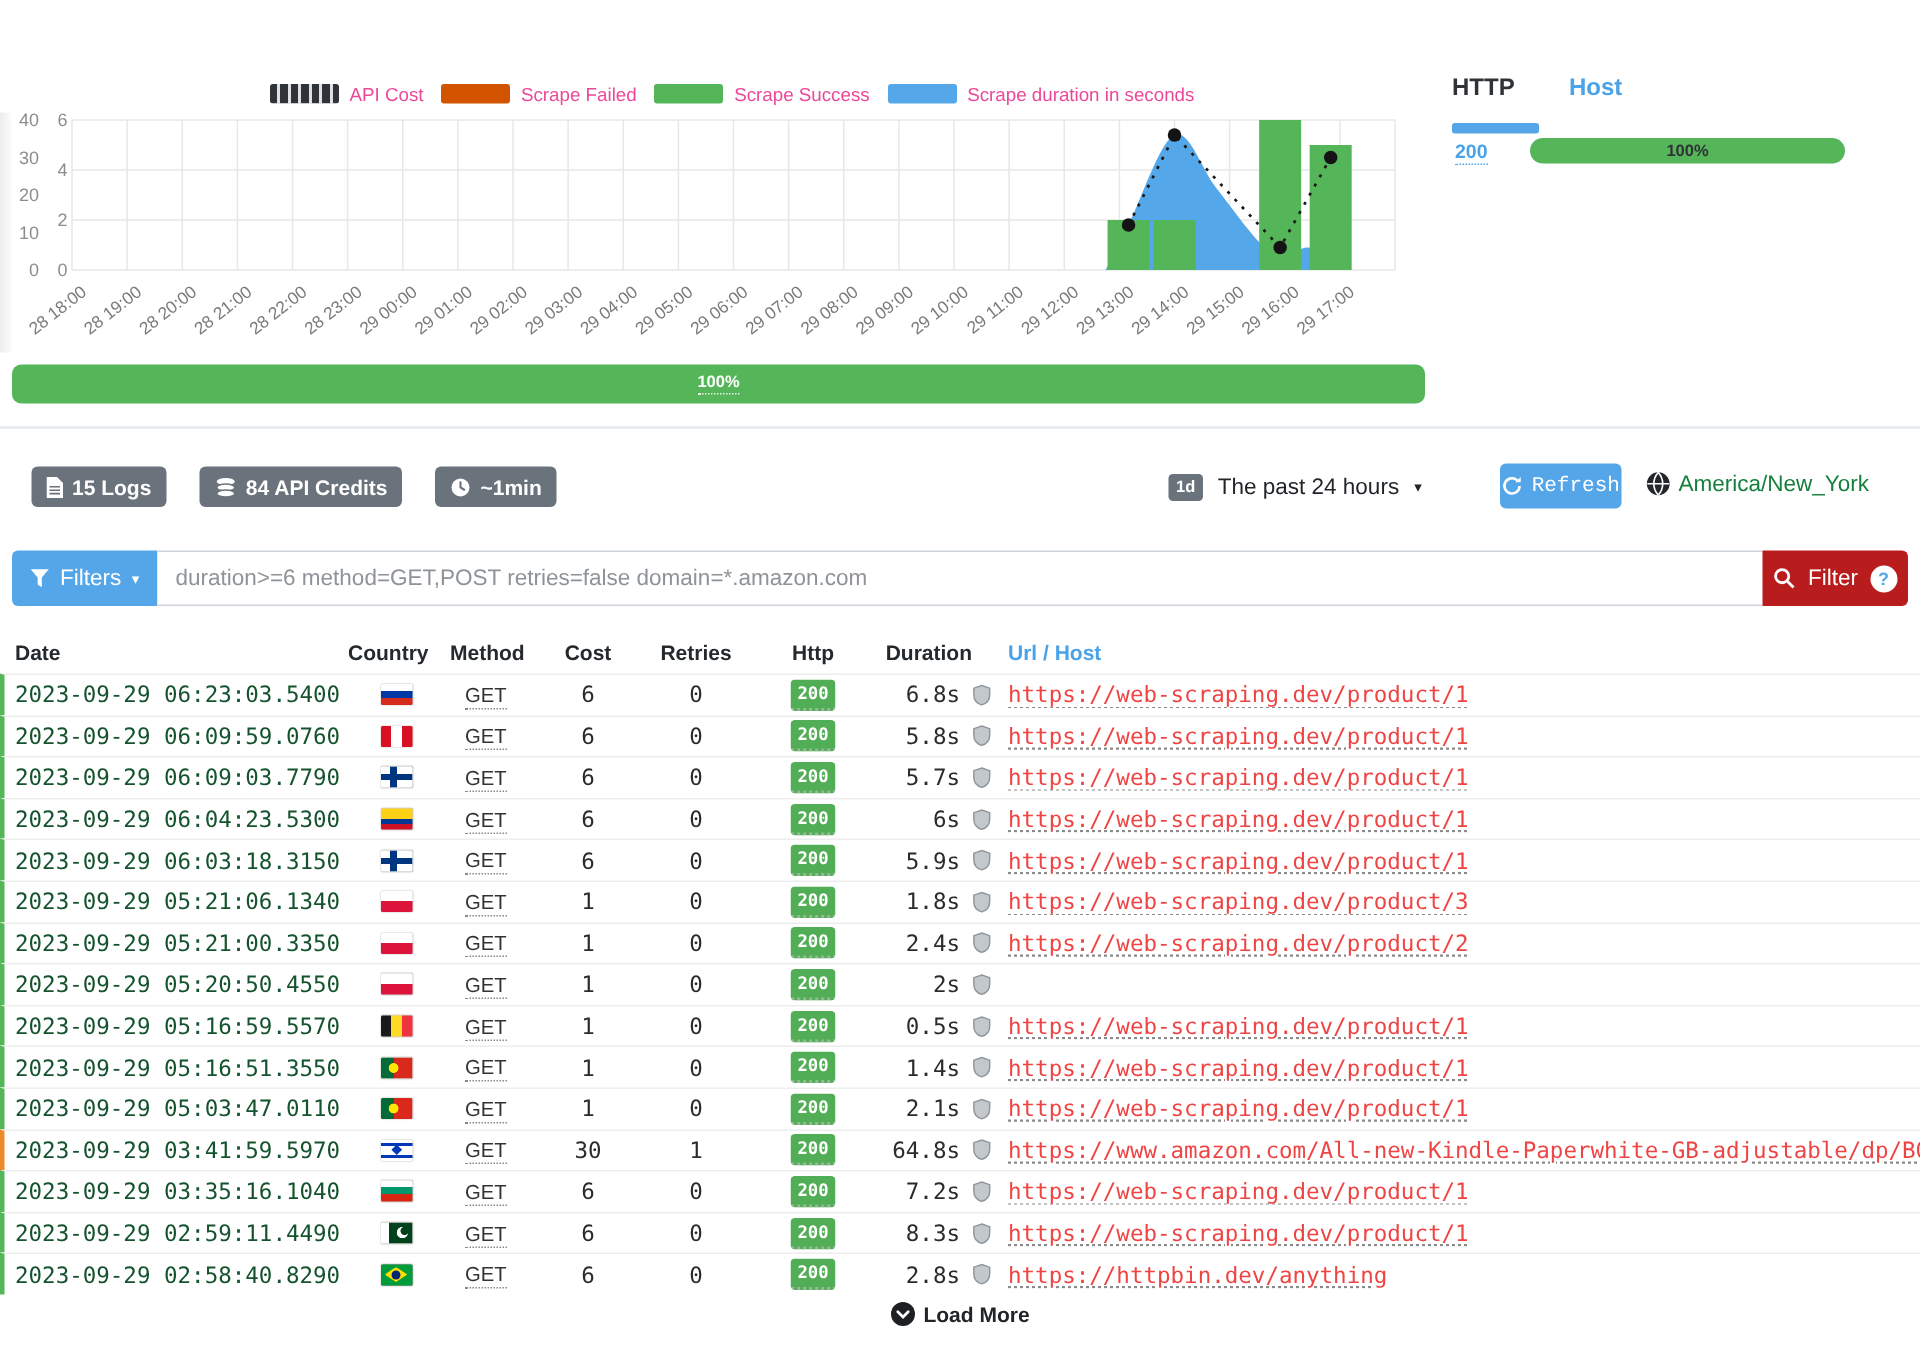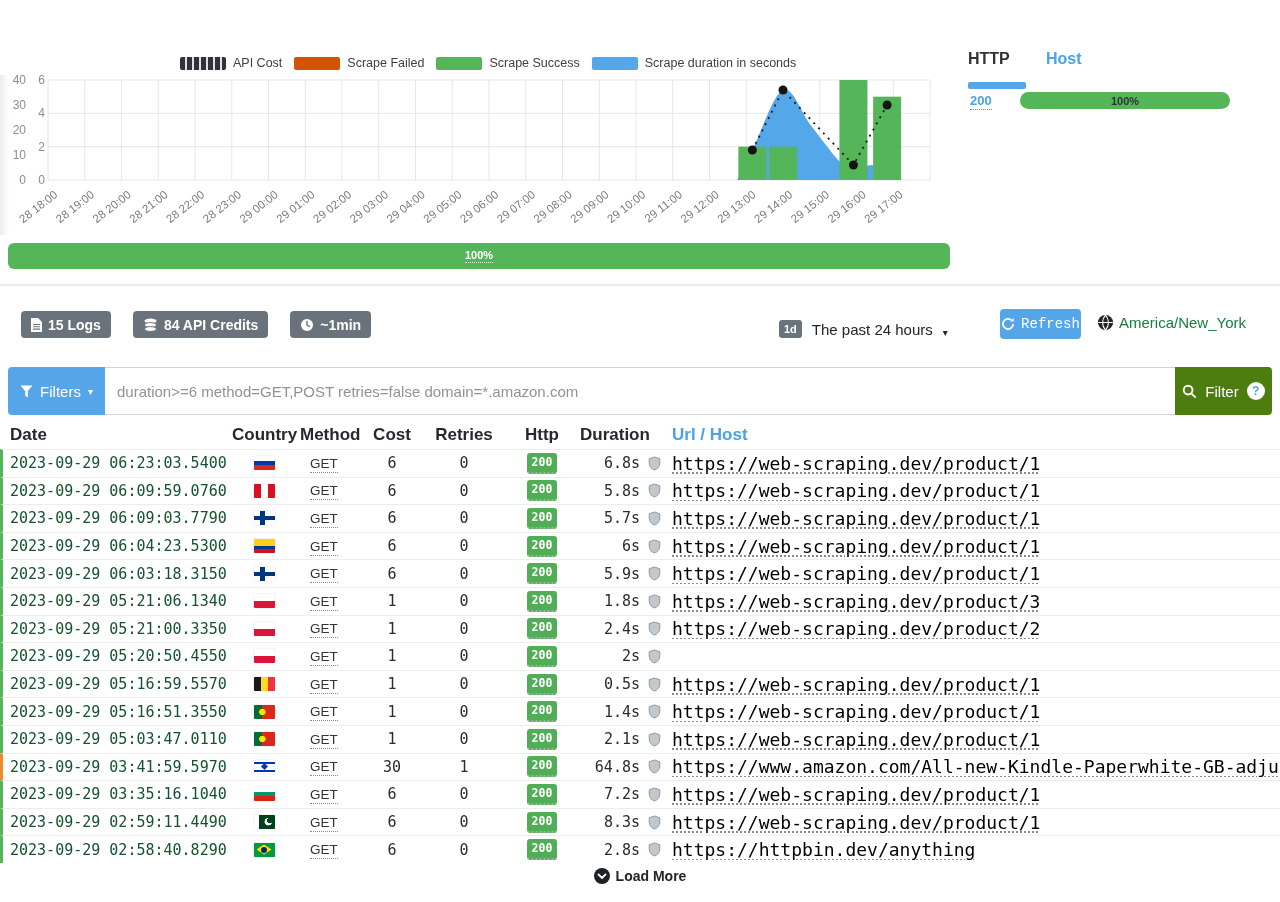--- a/index.html
+++ b/index.html
@@ -3,21 +3,21 @@
 <meta charset="utf-8">
 <style>
   *{box-sizing:border-box;margin:0;padding:0}
   html,body{width:1280px;height:902px;overflow:hidden;background:#fff;
     font-family:"Liberation Sans",sans-serif;color:#212529;position:relative}
   .abs{position:absolute}
   .mono{font-family:"DejaVu Sans Mono",monospace}
 
   
   #legend{left:180px;top:56px;display:flex;gap:12px;align-items:center}
-  .legend-item{display:flex;gap:7px;align-items:center;font-size:12.5px;color:#404040}
+  .legend-item{display:flex;gap:7px;font-size:12.5px;color:#ec4899}
   .sw{width:46px;height:13px;border-radius:2px;flex:none}
   .sw.dashed{background-image:repeating-linear-gradient(90deg,rgba(255,255,255,0) 0 5px,rgba(255,255,255,.85) 5px 7px);background-size:100% 3px;background-repeat:repeat-y;background-position:0 1px, 0 9px}
   #chart-svg{left:0;top:75px}
   .grid{stroke:#e7e7e7;stroke-width:1}
   .ylab{font-size:12px;fill:#8d8d8d;font-family:"Liberation Sans",sans-serif}
   .xlab{font-size:11.5px;fill:#7a7a7a;font-family:"Liberation Sans",sans-serif}
   #edge-fade{left:0;top:75px;width:9px;height:160px;background:linear-gradient(90deg,#ececec,rgba(255,255,255,0))}
 
   #success-bar{left:8px;top:243px;width:942px;height:26px;border-radius:6px;
     display:flex;align-items:center;justify-content:center;color:#fff;font-weight:bold;font-size:11px}
@@ -31,63 +31,63 @@
   #code-link span{border-bottom:1px dotted;padding-bottom:1px}
   #code-bar{left:1020px;top:92px;width:210px;height:17px;border-radius:9px;
     display:flex;align-items:center;justify-content:center;font-size:11px;font-weight:bold;color:#2f3337}
 
   #divider{left:0;top:284px;width:1280px;height:2px;background:#e9ecef}
 
   
   .dbadge{display:inline-flex;align-items:center;gap:6px;background:#6a737b;color:#fff;
     font-size:14px;font-weight:bold;border-radius:4px;padding:0 10px;height:27px}
   #stats{left:21px;top:311px;display:flex;gap:22px}
-  #range{left:779px;top:311px;display:flex;align-items:flex-end;gap:10px;height:27px}
+  #range{left:779px;top:311px;display:flex;align-items:center;gap:10px;height:27px}
   #range .mini{background:#6a737b;color:#fff;font-size:11px;font-weight:bold;border-radius:3px;padding:3px 5px}
   #range .lbl{font-size:15px;color:#212529;cursor:pointer}
   .caret{font-size:10px;color:#212529}
   #refresh-btn{left:1000px;top:309px;width:81px;height:30px;border:none;border-radius:4px;
     color:#fff;font-size:14px;display:flex;align-items:center;justify-content:center;gap:6px;cursor:pointer;font-family:inherit}
   #tz{left:1097px;top:314px;display:flex;align-items:center;gap:5px;font-size:15px;cursor:pointer}
 
   
-  #filterbar{left:8px;top:367px;width:1264px;height:48px;display:flex}
+  #filterbar{left:8px;top:367px;width:1264px;height:37px;display:flex}
   #filters-btn{border:none;border-radius:4px 0 0 4px;color:#fff;font-size:15px;width:97px;
     display:flex;align-items:center;justify-content:center;gap:7px;cursor:pointer;font-family:inherit}
   #query{flex:1;border:1px solid #ced4da;border-left:none;border-right:none;padding:0 12px;
     font-size:15px;color:#495057;outline:none;font-family:inherit}
   #query::placeholder{color:#8e9398;opacity:1}
   #filter-btn{border:none;border-radius:0 4px 4px 0;color:#fff;font-size:15px;width:97px;
     display:flex;align-items:center;justify-content:center;gap:8px;cursor:pointer;font-family:inherit}
   .qmark{width:18px;height:18px;border-radius:50%;background:#fff;color:#55a6e8;font-size:12px;
     font-weight:bold;display:flex;align-items:center;justify-content:center}
 
   
   #table{left:0;top:420px;width:1280px}
   .thead{display:grid;grid-template-columns:232px 64px 64px 64px 80px 76px 68px 16px 1fr;
-    height:29px;align-items:center;font-size:17px;font-weight:bold;color:#24292e}
+    height:29px;align-items:center;font-size:14px;font-weight:bold;color:#24292e}
   .thead .h-date{padding-left:10px}
   .thead .h-method{padding-left:4px}
   .thead .h-cost,.thead .h-retries,.thead .h-http{text-align:center}
   .thead .h-dur{text-align:right}
   .thead .h-url{grid-column:9;padding-left:8px}
   .trow{display:grid;grid-template-columns:229px 64px 64px 64px 80px 76px 68px 16px 1fr;
     height:27.6px;align-items:center;border-top:1px solid #ededed;border-left:3px solid #55b559;cursor:pointer}
   .trow.warning{border-left-color:#ee8a2c}
   .c-date{padding-left:7px;font-size:15px;color:#14532d;white-space:nowrap}
   .c-country{display:flex;justify-content:center}
   .c-method{padding-left:14px;font-size:13.5px;color:#333}
   .c-method u{text-decoration:none;border-bottom:1px dotted #8a8a8a;padding-bottom:1px}
   .c-cost,.c-retries{text-align:center;font-size:15px;color:#2b2b2b}
   .c-http{display:flex;justify-content:center}
   .badge200{background:#52ae56;color:#fff;font-size:11.5px;font-weight:bold;border-radius:3px;
     padding:2px 5px 3px;font-family:"DejaVu Sans Mono",monospace;border-bottom:2px dotted #9ab59a}
   .c-dur{text-align:right;padding-right:8px;font-size:15px;color:#2b2b2b;white-space:nowrap}
   .c-shield{display:flex;justify-content:flex-start}
-  .c-url{padding-left:8px;font-size:18px;color:#000000;white-space:nowrap;overflow:hidden}
+  .c-url{padding-left:8px;font-size:15px;color:#ef4444;white-space:nowrap;overflow:hidden}
   .c-url a{color:inherit;text-decoration:underline dotted #8a8a8a;text-underline-offset:3px}
 
   
   .flag{width:21px;height:14px;display:inline-block;position:relative;border-radius:1px;
     box-shadow:0 0 1px rgba(0,0,0,.45);overflow:hidden;background:#ddd}
   .flag-ru{background:linear-gradient(180deg,#fff 0 33%,#0039a6 33% 66%,#d52b1e 66%)}
   .flag-pe{background:linear-gradient(90deg,#d91023 0 33%,#fff 33% 66%,#d91023 66%)}
   .flag-fi{background:linear-gradient(90deg,rgba(0,0,0,0) 0 6px,#003580 6px 11px,rgba(0,0,0,0) 11px),
            linear-gradient(180deg,#fff 0 5px,#003580 5px 9px,#fff 9px)}
   .flag-co{background:linear-gradient(180deg,#fcd116 0 50%,#003893 50% 75%,#ce1126 75%)}
@@ -270,21 +270,21 @@
 
 <div id="filterbar" class="abs">
   <button id="filters-btn" style="background: rgb(85, 166, 232);">
     <svg width="13" height="13" viewBox="0 0 14 14">
         <path d="M0.5 0.5h13L8.5 6.5v7l-3-2v-5z" fill="#fff"></path>
       </svg>
     <span>Filters</span>
     <span class="caret" style="color:#fff">▾</span>
   </button>
   <input id="query" placeholder="duration&gt;=6 method=GET,POST retries=false domain=*.amazon.com" style="">
-  <button id="filter-btn" style="background: #4d7c0f;">
+  <button id="filter-btn" style="background: #b91c1c;">
     <svg width="15" height="15" viewBox="0 0 16 16">
         <circle cx="6.5" cy="6.5" r="4.7" stroke="#fff" stroke-width="2" fill="none"></circle>
         <path d="M10.2 10.2L14.6 14.6" stroke="#fff" stroke-width="2"></path>
       </svg>
     <span>Filter</span>
     <span class="qmark">?</span>
   </button>
 </div>
 
 <div id="table" class="abs">

